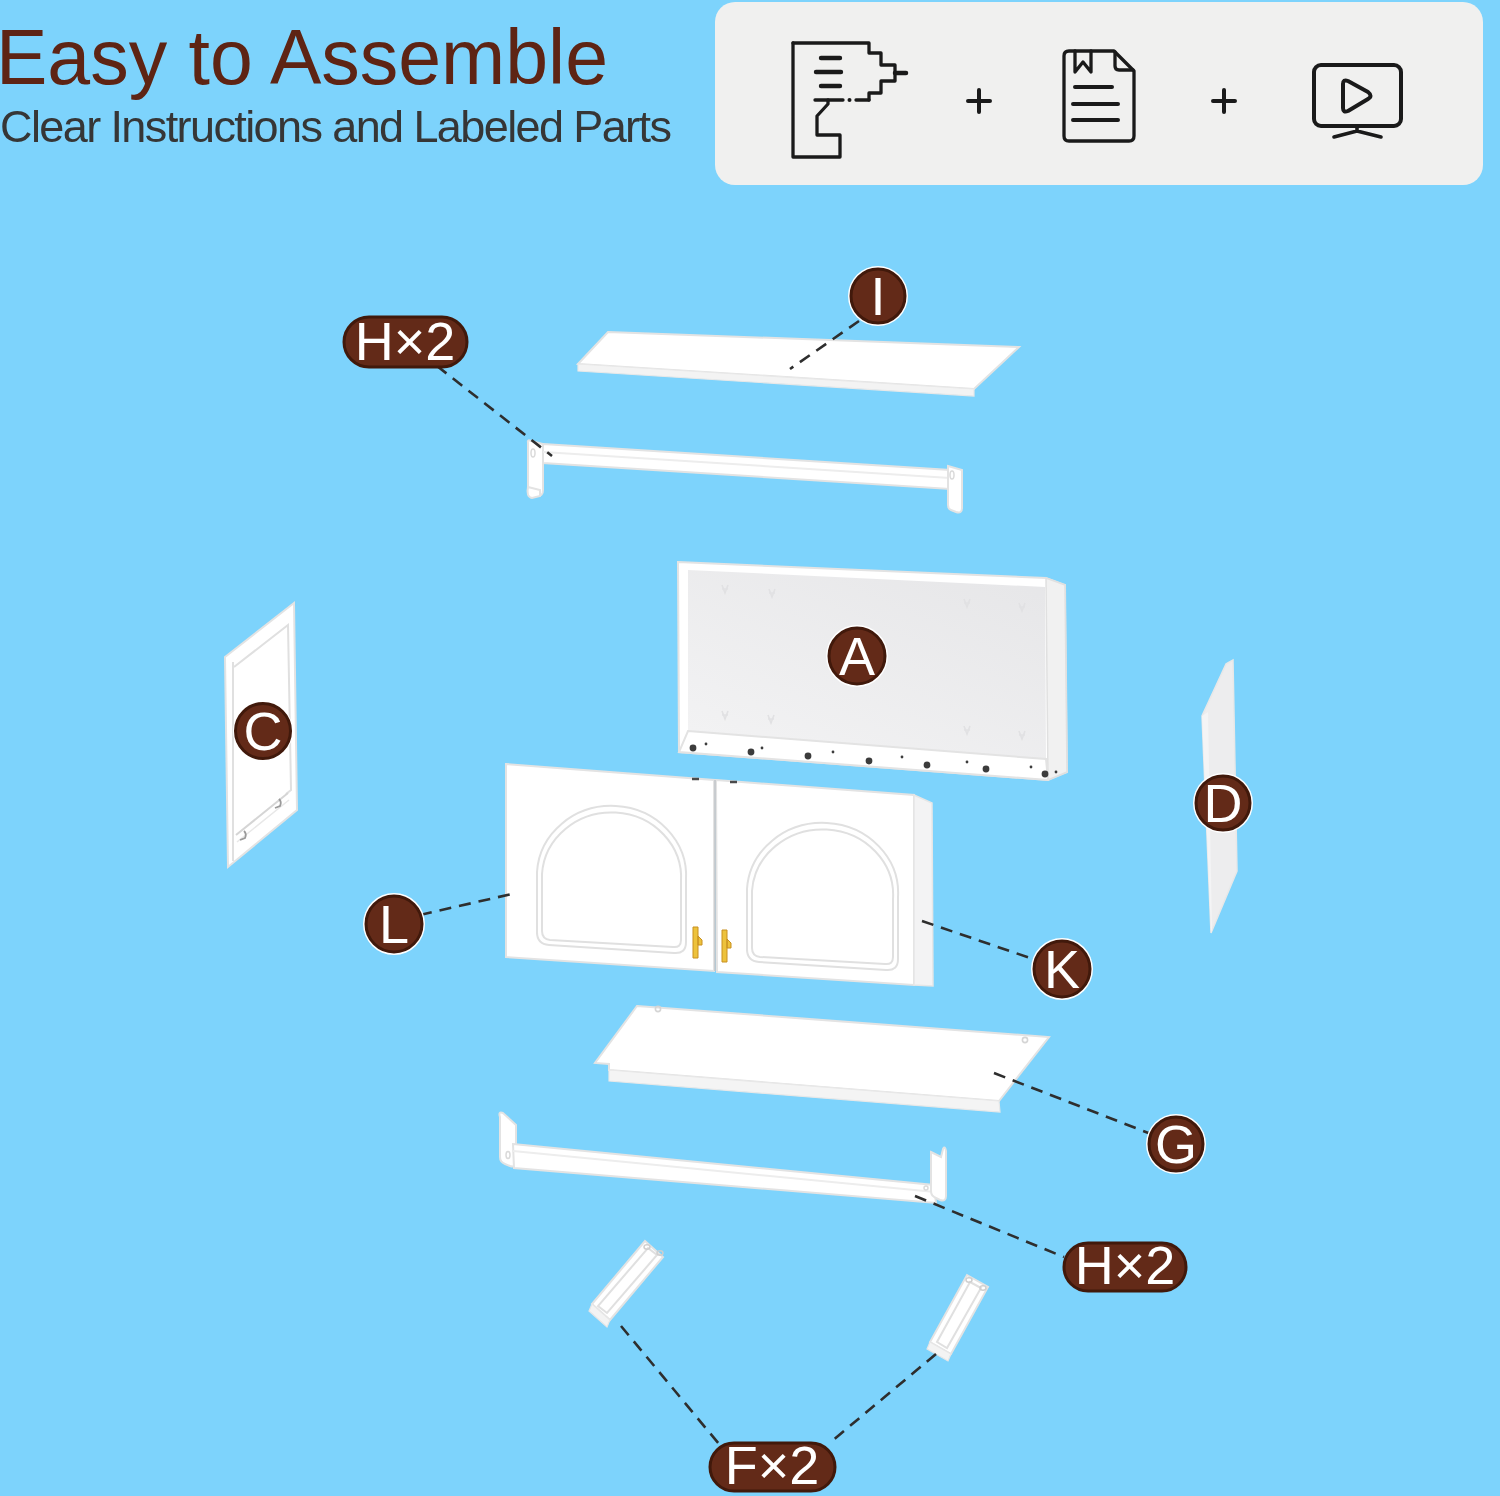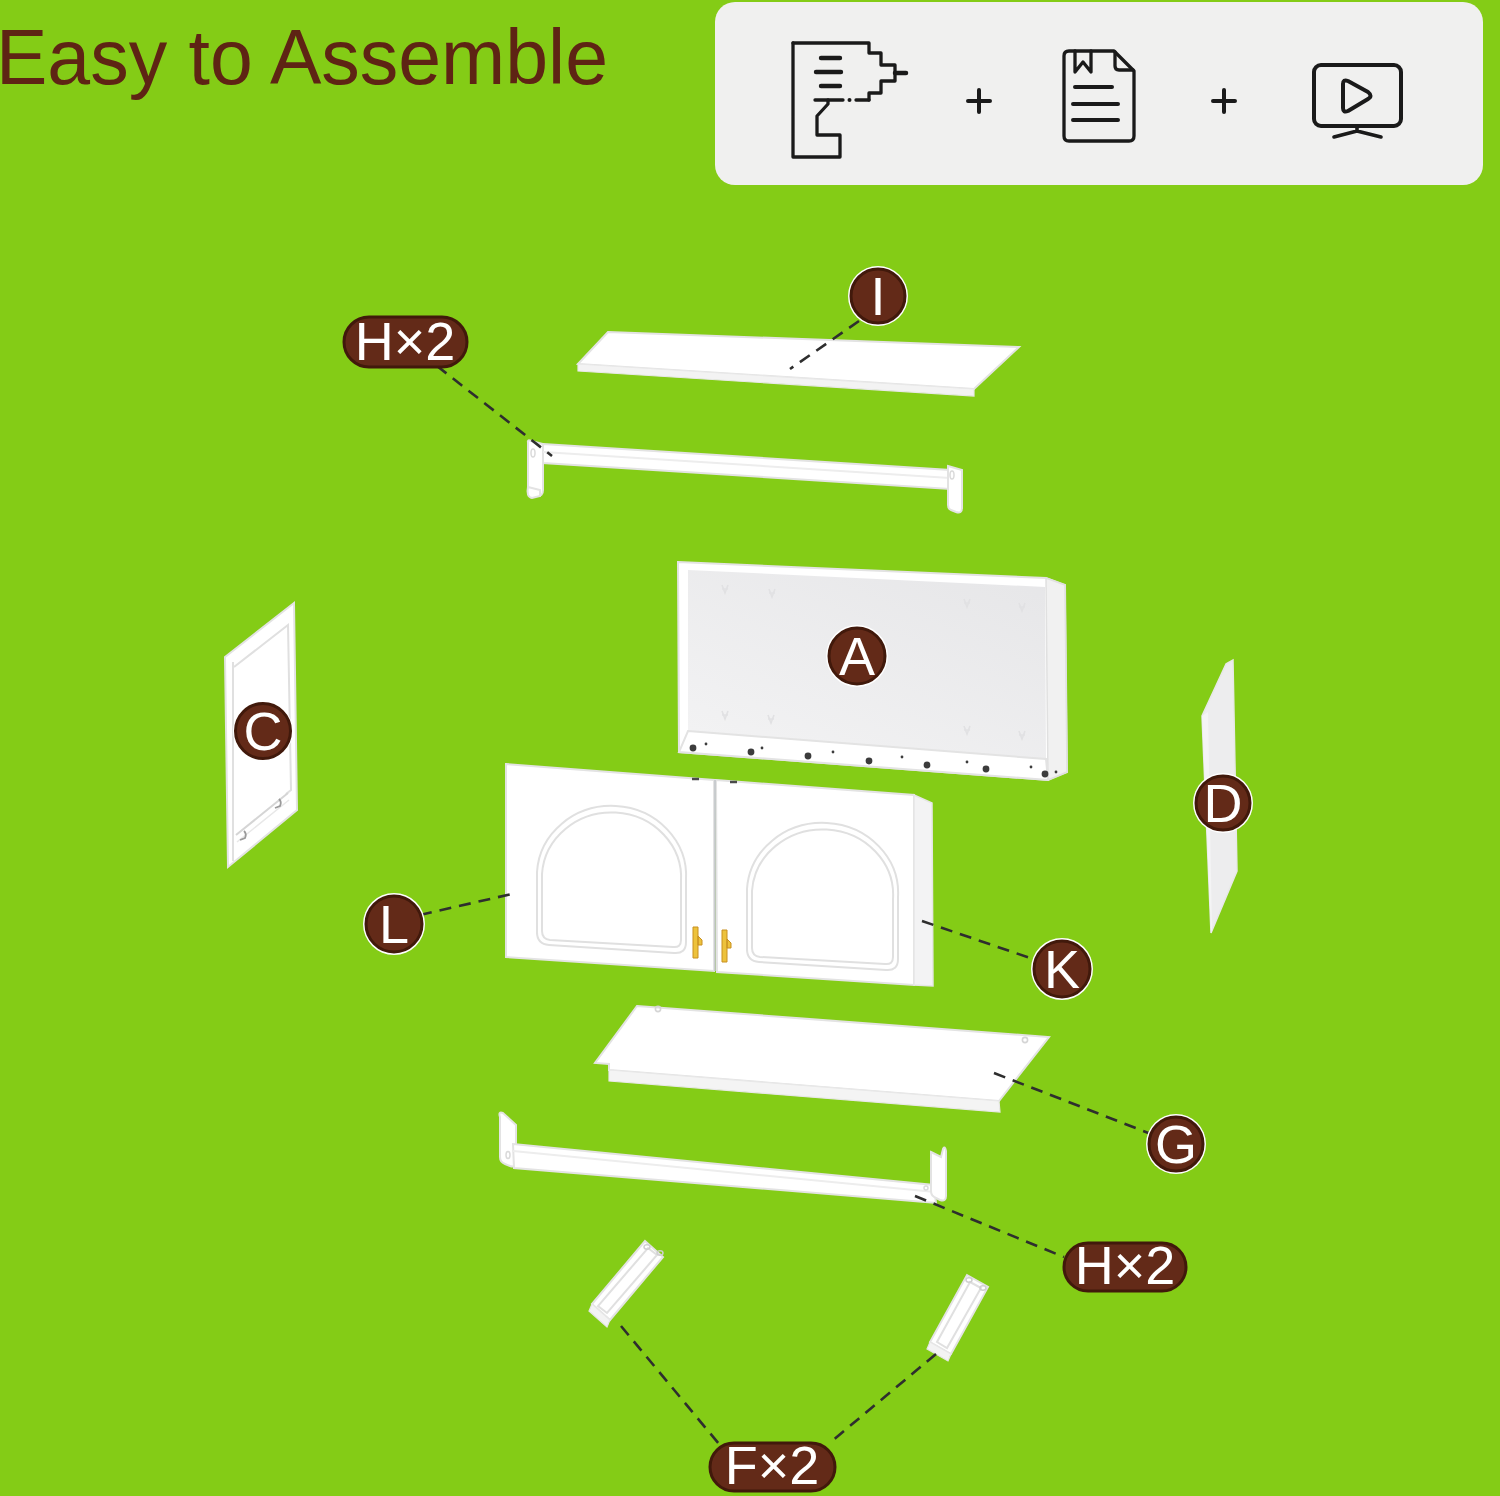--- a/index.html
+++ b/index.html
@@ -1,32 +1,33 @@
 <!DOCTYPE html>
 <html><head>
 <meta charset="utf-8">
 <style>
 html,body{margin:0;padding:0;background:#ffffff;}
-#page{position:relative;width:1500px;height:1496px;overflow:hidden;background:#84cc16;font-family:"Liberation Sans",sans-serif;}
+#page{position:relative;width:1500px;height:1496px;overflow:hidden;background:#7dd3fc;font-family:"Liberation Sans",sans-serif;}
 #title{position:absolute;left:-4px;top:13px;font-size:77px;font-weight:normal;color:#5e2414;letter-spacing:0px;}
 #subtitle{position:absolute;left:0px;top:101px;font-size:45px;font-weight:normal;color:#363636;letter-spacing:-1.6px;}
 #iconbox{position:absolute;left:715px;top:2px;width:768px;height:183px;background:#f0f0ef;border-radius:20px;}
 svg{position:absolute;left:0;top:0;}
 .lbl{fill:#632a18;stroke:#41190b;stroke-width:3;}
 .ltxt{fill:#ffffff;font-family:"Liberation Sans",sans-serif;font-size:54px;text-anchor:middle;}
 .dash{stroke:#2e2e2e;stroke-width:2.6;stroke-dasharray:12 8;fill:none;}
 .part{fill:#ffffff;stroke:#e3e3e3;stroke-width:2;}
 .edge{fill:#f1f1f1;stroke:#e0e0e0;stroke-width:1.5;}
 .thin{stroke:#e0e0e0;stroke-width:2;fill:none;}
 .mark{stroke:#e1e1e3;stroke-width:1.6;fill:none;}
 </style>
 </head>
 <body>
 <div id="page">
   <div id="title">Easy to Assemble</div>
+  <div id="subtitle">Clear Instructions and Labeled Parts</div>
   <div id="iconbox"></div>
   <svg id="diagram" width="1500" height="1496" viewBox="0 0 1500 1496">
 
     <g id="icons" stroke="#1a1a1a" stroke-width="3.3" fill="none" stroke-linecap="round" stroke-linejoin="round">
 
       <path d="M793,43 H869 V53 H881 V65 H895 V81 H881 V93 H869 V100"></path>
       <path d="M895,73 H906" stroke-width="4.5"></path>
       <path d="M821,58 H840 M816,72 H841 M821,86 H840" stroke-width="4.4"></path>
       <path d="M815,100 H843 M856,100 H869"></path>
         <circle cx="849.5" cy="100" r="2" fill="#1a1a1a" stroke="none"></circle>

